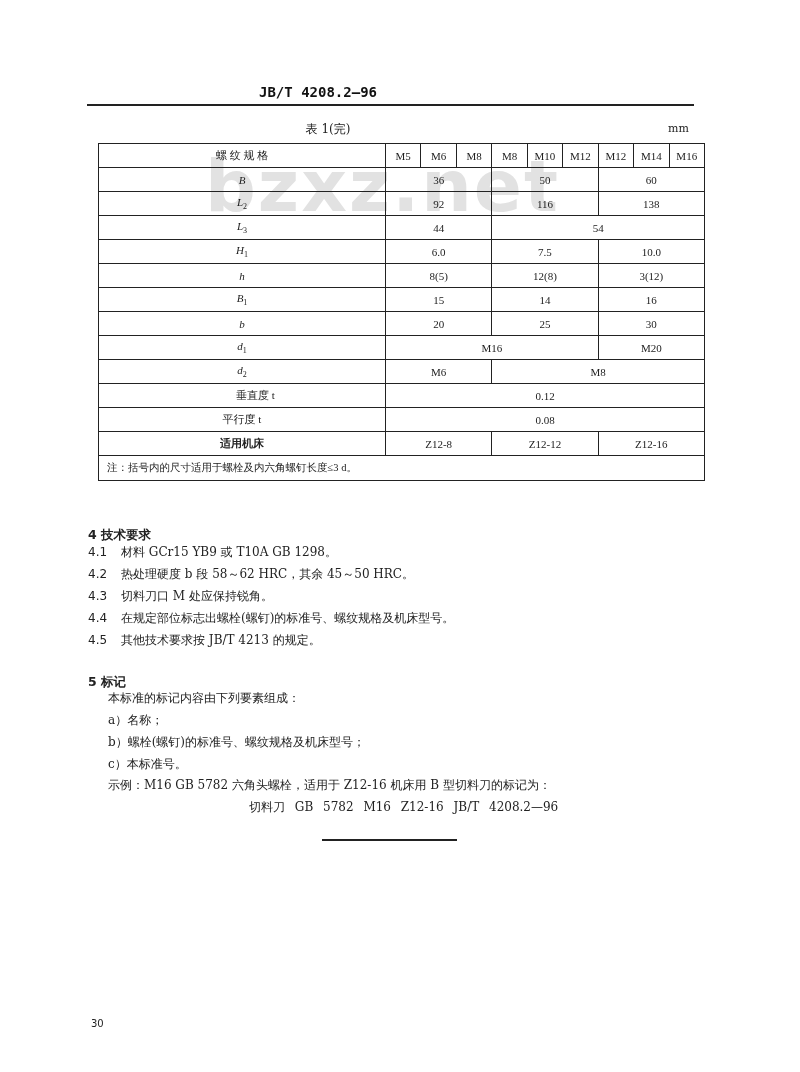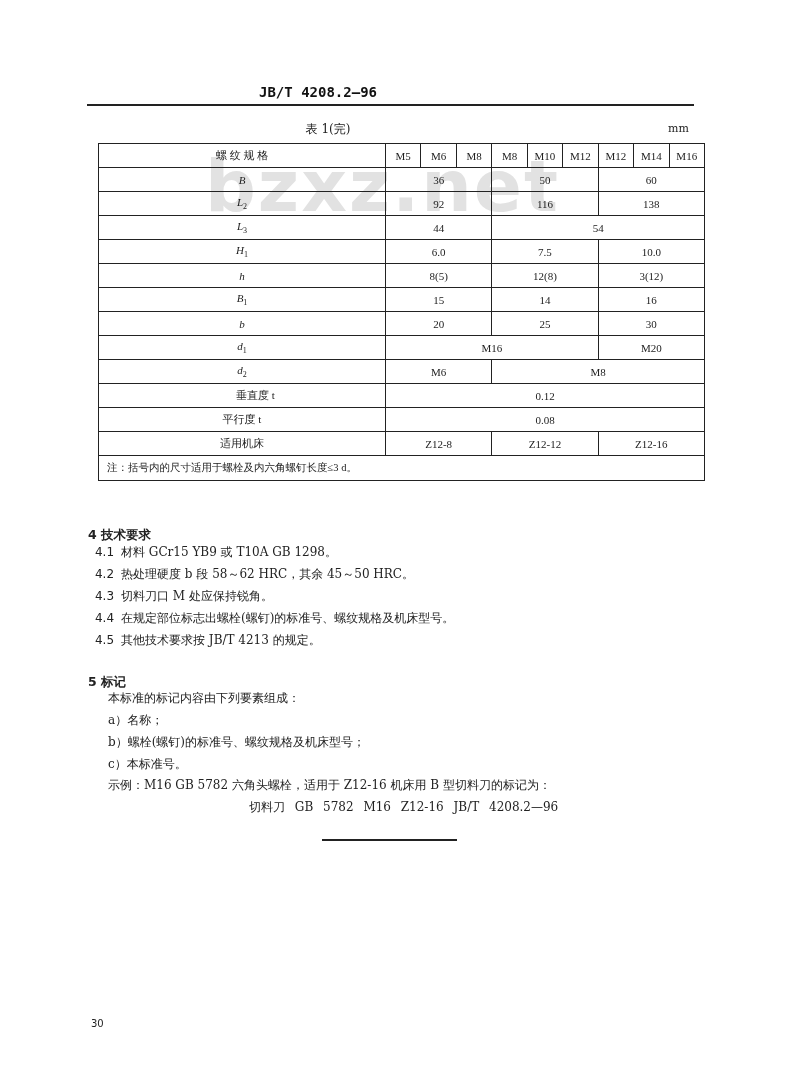--- a/index.html
+++ b/index.html
@@ -32,21 +32,21 @@
   table.spec td {
     border: 1px solid #222; height: 23px; text-align: center; padding: 0; vertical-align: middle;
     font-family: "Liberation Serif", "DejaVu Serif", serif;
   }
   table.spec td.label { width: 286px; }
   table.spec td.label i { font-style: italic; }
   table.spec td.note { text-align: left; padding-left: 8px; font-size: 10.5px; height: 24px; }
   table.spec tr:first-child td { font-size: 11px; }
   .sec { position: absolute; left: 88px; font-size: 12.5px; }
   .sec-h { font-weight: bold; font-family: "DejaVu Sans", sans-serif; font-size: 12.5px; margin-top: 14px; }
-  .item { position: absolute; left: 88px; font-size: 12px; text-align: center; }
+  .item { position: absolute; left: 88px; font-size: 12px; }
   .item .num { display: inline-block; width: 33px; font-family: "DejaVu Sans", sans-serif; }
   .para { position: absolute; left: 108px; font-size: 12px; }
   .example-code { position: absolute; left: 249px; font-size: 12px; word-spacing: 6px; }
   .end-rule { position: absolute; top: 839px; left: 322px; width: 135px; height: 1.5px; background: #222; }
   .page-num { position: absolute; top: 1018px; left: 91px; font-size: 10px; font-family: "DejaVu Sans", sans-serif; }
 </style>
 </head>
 <body>
 
 <div class="header-title">JB/T 4208.2—96</div>
@@ -123,21 +123,21 @@
       </tr>
       <tr>
         <td class="label"><i style="font-style: normal; margin-left: 27px;">垂直度 t</i></td>
         <td colspan="9">0.12</td>
       </tr>
       <tr>
         <td class="label"><i style="font-style: normal; text-align: center;">平行度 t</i></td>
         <td colspan="9">0.08</td>
       </tr>
       <tr>
-        <td class="label"><i style="font-style: normal;">适用机床</i></td>
+        <td class="label"><i style="font-style: normal; font-weight: bold;">适用机床</i></td>
         <td colspan="3">Z12-8</td>
         <td colspan="3">Z12-12</td>
         <td colspan="3">Z12-16</td>
       </tr>
       <tr>
         <td colspan="10" class="note">注：括号内的尺寸适用于螺栓及内六角螺钉长度≤3 d。</td>
       </tr>
     </tbody>
 </table>
 

